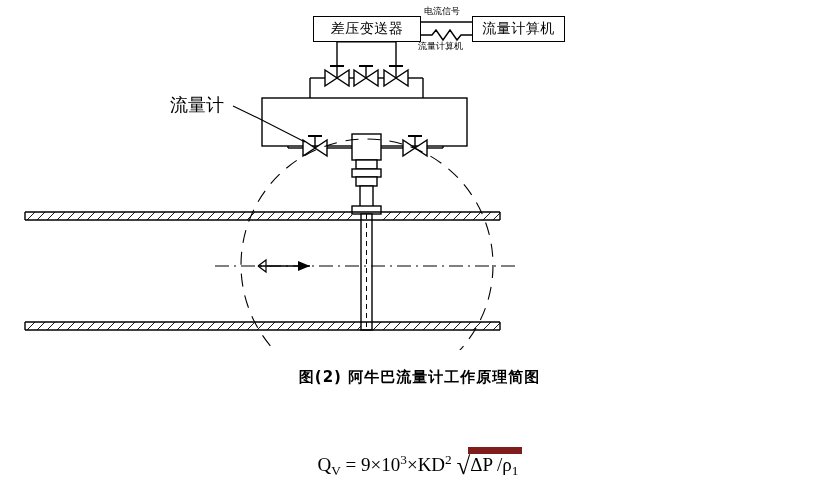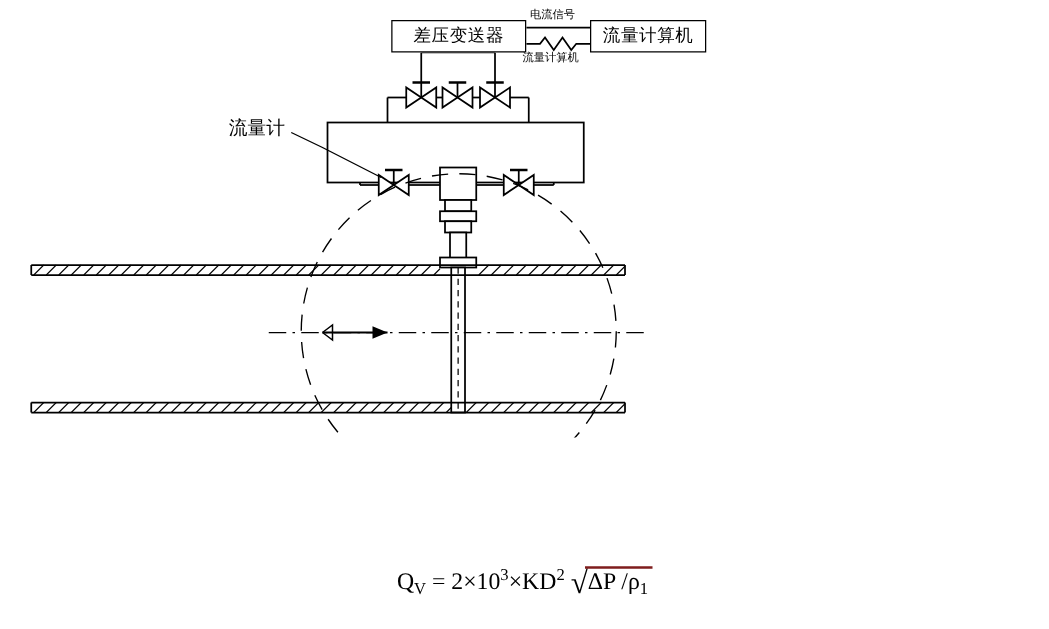--- a/index.html
+++ b/index.html
@@ -68,23 +68,23 @@
   }
   #lbl-protocol {
     left: 424px;
     top: 5px;
   }
   #lbl-current {
     left: 418px;
     top: 40px;
   }
   #lbl-flowmeter {
-    left: 183px;
+    left: 170px;
     top: 93px;
-    font-size: 15px;
+    font-size: 18px;
   }
   
   #caption {
     position: absolute;
     left: 0;
     top: 368px;
     width: 839px;
     text-align: center;
     font-family: "DejaVu Sans", sans-serif;
     font-weight: bold;
@@ -115,21 +115,21 @@
   }
   .sub {
     font-size: 0.7em;
     vertical-align: -0.3em;
   }
   .sup {
     font-size: 0.7em;
     vertical-align: 0.55em;
   }
   .radicand {
-    border-top: 2px solid #7f1d1d;
+    border-top: 7px solid #7f1d1d;
     padding: 0 3px 0 2px;
     margin-left: -2px;
   }
   .radsign {
     font-size: 25px;
     vertical-align: -0.12em;
   }
 </style>
 </head>
 <body>
@@ -332,24 +332,25 @@
   <div class="dev-box" id="dev-transmitter">差压变送器</div>
 
   <div class="dev-box" id="dev-computer">流量计算机</div>
 
   <div class="signal-lbl" id="lbl-protocol">电流信号</div>
 
   <div class="signal-lbl" id="lbl-current">流量计算机</div>
 
   <div class="lbl" id="lbl-flowmeter">流量计</div>
 
+  <div id="caption">图(2) 阿牛巴流量计工作原理简图</div>
 
 
   <div id="formula">
     <span class="eq">
       <span>Q</span><span class="sub">V</span>
       <span>=</span>
-      <span>2×10</span><span class="sup">3</span><span>×KD</span><span class="sup">2</span>
+      <span>9×10</span><span class="sup">3</span><span>×KD</span><span class="sup">2</span>
       <span class="radsign">√</span><span class="radicand"><span>ΔP /</span><span>ρ</span><span class="sub">1</span></span>
     </span>
   </div>
 
 </div>
 
 </body></html>

